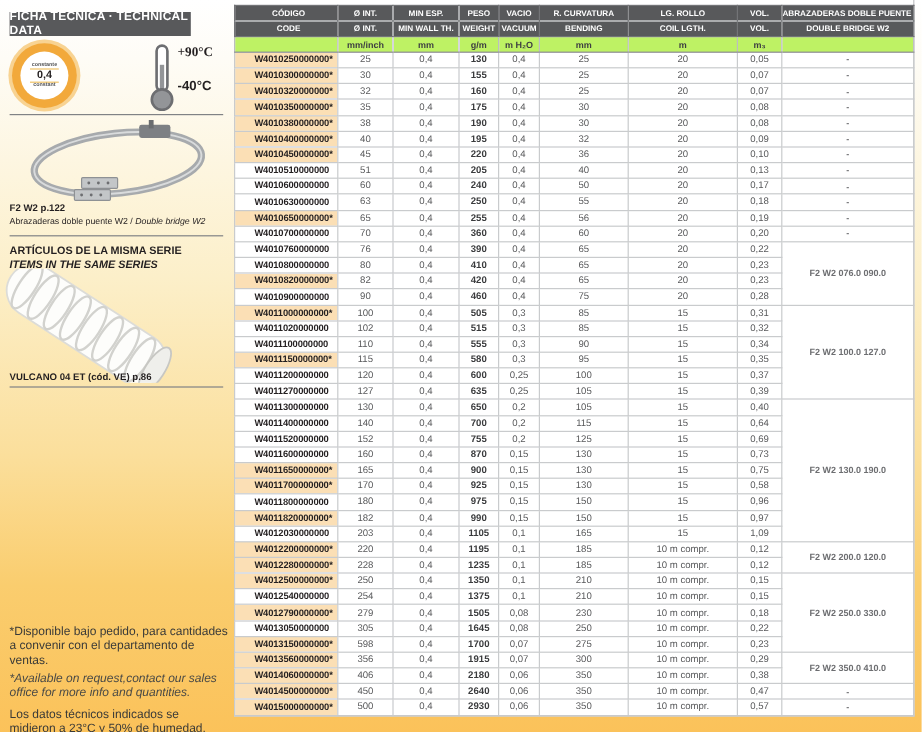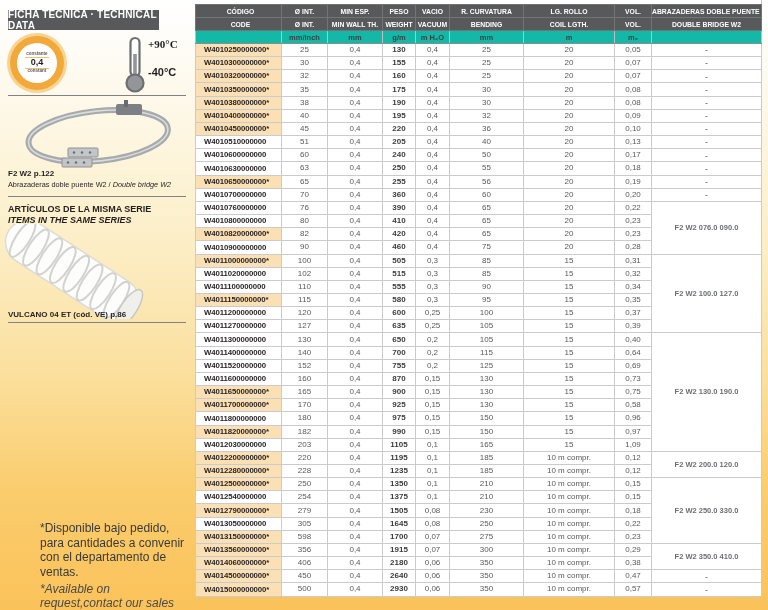--- a/index.html
+++ b/index.html
@@ -24,35 +24,35 @@
   .clamp-art{position:absolute;left:12px;top:98px;}
   .ref-line{position:absolute;left:8px;width:178px;text-align:left;font-size:8px;font-weight:bold;color:#231f20;}
   .clamp-ref{top:169px;}
   .clamp-caption{position:absolute;left:8px;top:180px;width:184px;font-size:7.3px;color:#231f20;white-space:nowrap;}
   .clamp-caption .it{font-style:italic;}
   .series-es{position:absolute;left:8px;top:204px;font-size:9px;font-weight:bold;color:#231f20;}
   .series-en{position:absolute;left:8px;top:215px;font-size:9px;font-weight:bold;font-style:italic;color:#231f20;text-align:right;}
   .hose-art{position:absolute;left:0px;top:224px;}
   .series-ref{top:310px;}
   .notes{position:absolute;left:8px;top:521px;width:182px;color:#3a3a38;}
-  .note{font-size:12px;line-height:1.22;margin-bottom:2px;margin-left:32px;}
+  .note{font-size:10px;line-height:1.22;margin-bottom:2px;}
   .note.it{font-style:italic;color:#4a4a46;}
   .note.gap{margin-top:6px;}
   
   .table-panel{position:absolute;left:195px;top:0;width:567px;height:597px;background:#fff;
     border-right:1px solid #c2c4c6;border-bottom:1px solid #b9bbbd;box-sizing:border-box;padding-top:4px;}
   table{border-collapse:collapse;table-layout:fixed;width:566px;}
   th,td{border:1px solid #c9cbcd;overflow:hidden;white-space:nowrap;padding:0;}
   thead tr.dark th{background:#58595b;color:#fff;font-size:6.8px;font-weight:bold;height:12px;
     border-color:#737477;text-align:center;letter-spacing:0;}
-  thead tr.units th{background:#14b8a6;color:#3e3f42;font-size:7.5px;font-weight:bold;height:12px;
+  thead tr.units th{background:#bef264;color:#3e3f42;font-size:7.5px;font-weight:bold;height:12px;
     border-color:#bcbec0;border-bottom:1px solid #8a8c8e;text-align:center;}
   thead th.left{text-align:left;padding-left:4px;}
   tbody td{height:12.17px;font-size:8px;color:#58595b;text-align:center;line-height:1;}
-  td.col-code{font-weight:bold;color:#231f20;font-size:7.8px;text-align:left;padding-left:8px;letter-spacing:-.1px;}
+  td.col-code{font-weight:bold;color:#231f20;font-size:7.8px;text-align:left;padding-left:16px;letter-spacing:-.1px;}
   td.starred{background:#fbdfb5;}
   td.col-peso{font-weight:bold;color:#3a3b3d;}
   td.col-clamp{font-weight:bold;color:#6d6e71;font-size:7.5px;}
 </style>
 </head>
 <body>
 
 <div class="page">
 
   <aside class="sidebar">

